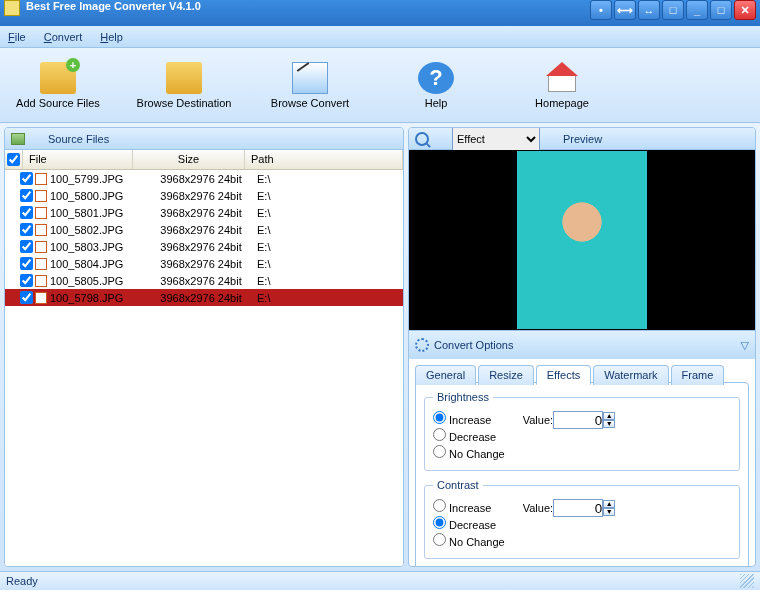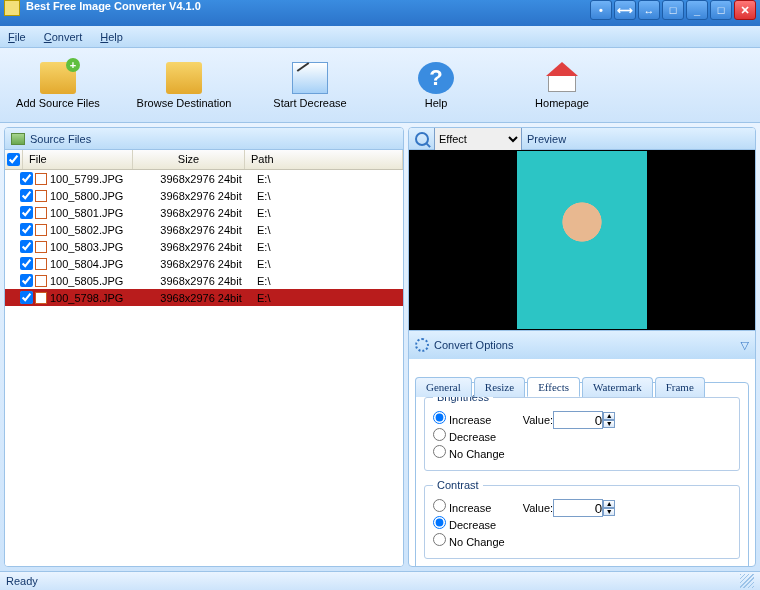--- a/index.html
+++ b/index.html
@@ -26,21 +26,21 @@
 .helpico { background: #3a8ce0; border-radius: 50%; color: #fff; display: flex; align-items: center; justify-content: center; font-size: 22px; font-weight: bold; }
 .homeico { position: relative; }
 .homeico::before { content: ""; position: absolute; left: 4px; right: 4px; bottom: 2px; height: 16px; background: #fff; border: 1px solid #999; }
 .homeico::after { content: ""; position: absolute; left: 2px; right: 2px; top: 0; height: 0; border-left: 16px solid transparent; border-right: 16px solid transparent; border-bottom: 14px solid #e04040; }
 
 .main { display: flex; height: 448px; padding: 4px; gap: 4px; background: linear-gradient(#e8f3ff,#cde4fb); }
 .panel { flex: 1; border: 1px solid #9cc3e8; background: #fff; display: flex; flex-direction: column; border-radius: 4px; overflow: hidden; }
 .leftpanel { flex: 0 0 400px; }
 .rightpanel { flex: 1; }
 
-.panelhdr { height: 22px; background: linear-gradient(#dff0ff,#bcdcf8); display: flex; align-items: center; padding: 0 6px; gap: 5px; color: #14386c; border-bottom: 1px solid #9cc3e8; }
+.panelhdr { height: 22px; background: linear-gradient(#dff0ff,#bcdcf8); display: flex; align-items: center; padding: 0 6px; gap: 23px; color: #14386c; border-bottom: 1px solid #9cc3e8; }
 .panelhdr .pico { width: 14px; height: 12px; background: linear-gradient(#a6d58e,#6aa84f); border: 1px solid #5a8c3f; }
 .panelhdr select { height: 34px; font-size: 11px; border: 1px solid #7a9ec9; width: 88px; }
 
 .colhdr { height: 20px; background: linear-gradient(#fcfcfd,#ece9d8); display: flex; border-bottom: 1px solid #c7c4b4; color: #000; }
 .colhdr .col { padding: 3px 6px; border-right: 1px solid #d6d3c2; }
 .c0 { width: 18px; display:flex; align-items:center; justify-content:center; }
 .c1 { width: 110px; }
 .c2 { width: 112px; text-align: center; }
 .c3 { flex: 1; }
 
@@ -54,21 +54,21 @@
 .preview { flex: 0 0 180px; background: #000; display: flex; align-items: center; justify-content: center; }
 .preview .img { width: 130px; height: 178px; background: #2cc5c5; position: relative; overflow: hidden; }
 .preview .img::before { content: ""; position: absolute; top: 35px; left: 30px; width: 70px; height: 90px; background: radial-gradient(circle at 50% 40%, #e8b890 0 30%, transparent 31%), #2cc5c5; border-radius: 50%; }
 
 .convopt { border-top: 1px solid #9cc3e8; }
 .cohead { height: 28px; background: linear-gradient(#dff0ff,#bcdcf8); display: flex; align-items: center; padding: 0 6px; gap: 5px; color: #14386c; }
 .cohead .gear { width: 14px; height: 14px; border: 2px dotted #3576c4; border-radius: 50%; }
 .cohead .expand { margin-left: auto; color: #3576c4; }
 
 .tabs { display: flex; padding: 3px 6px 0 6px; }
-.tab { padding: 3px 10px; border: 1px solid #9cc3e8; border-bottom: none; border-radius: 4px 4px 0 0; margin-right: 2px; background: linear-gradient(#eaf4ff,#d0e6fb); color: #14386c; position: relative; top: 15px; font-family: Liberation Serif, serif; }
+.tab { padding: 3px 10px; border: 1px solid #9cc3e8; border-bottom: none; border-radius: 4px 4px 0 0; margin-right: 2px; background: linear-gradient(#eaf4ff,#d0e6fb); color: #14386c; position: relative; top: 3px; }
 .tab.active { background: #fff; z-index: 2; border-bottom: 1px solid #fff; }
 
 .tabbody { flex: 1; border: 1px solid #9cc3e8; margin: 0 6px 6px 6px; background: #fff; padding: 8px; border-radius: 0 4px 4px 4px; }
 fieldset { border: 1px solid #b5cde8; border-radius: 3px; padding: 6px 8px 8px 8px; margin-bottom: 8px; }
 legend { color: #14386c; padding: 0 4px; }
 .opts { display: flex; align-items: flex-start; gap: 18px; }
 .radios label { display: block; margin: 2px 0; }
 .valrow { display: flex; align-items: center; margin-top: 2px; }
 .valrow input { width: 50px; text-align: right; border: 1px solid #7a9ec9; height: 18px; }
 .spin { display: flex; flex-direction: column; }
@@ -104,21 +104,21 @@
   <div class="tbitem">
     <div class="tico folder plus"></div>
     <span>Add Source Files</span>
   </div>
   <div class="tbitem">
     <div class="tico folder"></div>
     <span>Browse Destination</span>
   </div>
   <div class="tbitem">
     <div class="tico wand"></div>
-    <span>Start Decrease</span>
+    <span>Browse Convert</span>
   </div>
   <div class="tbitem">
     <div class="tico helpico">?</div>
     <span>Help</span>
   </div>
   <div class="tbitem">
     <div class="tico homeico"></div>
     <span>Homepage</span>
   </div>
 </div>

